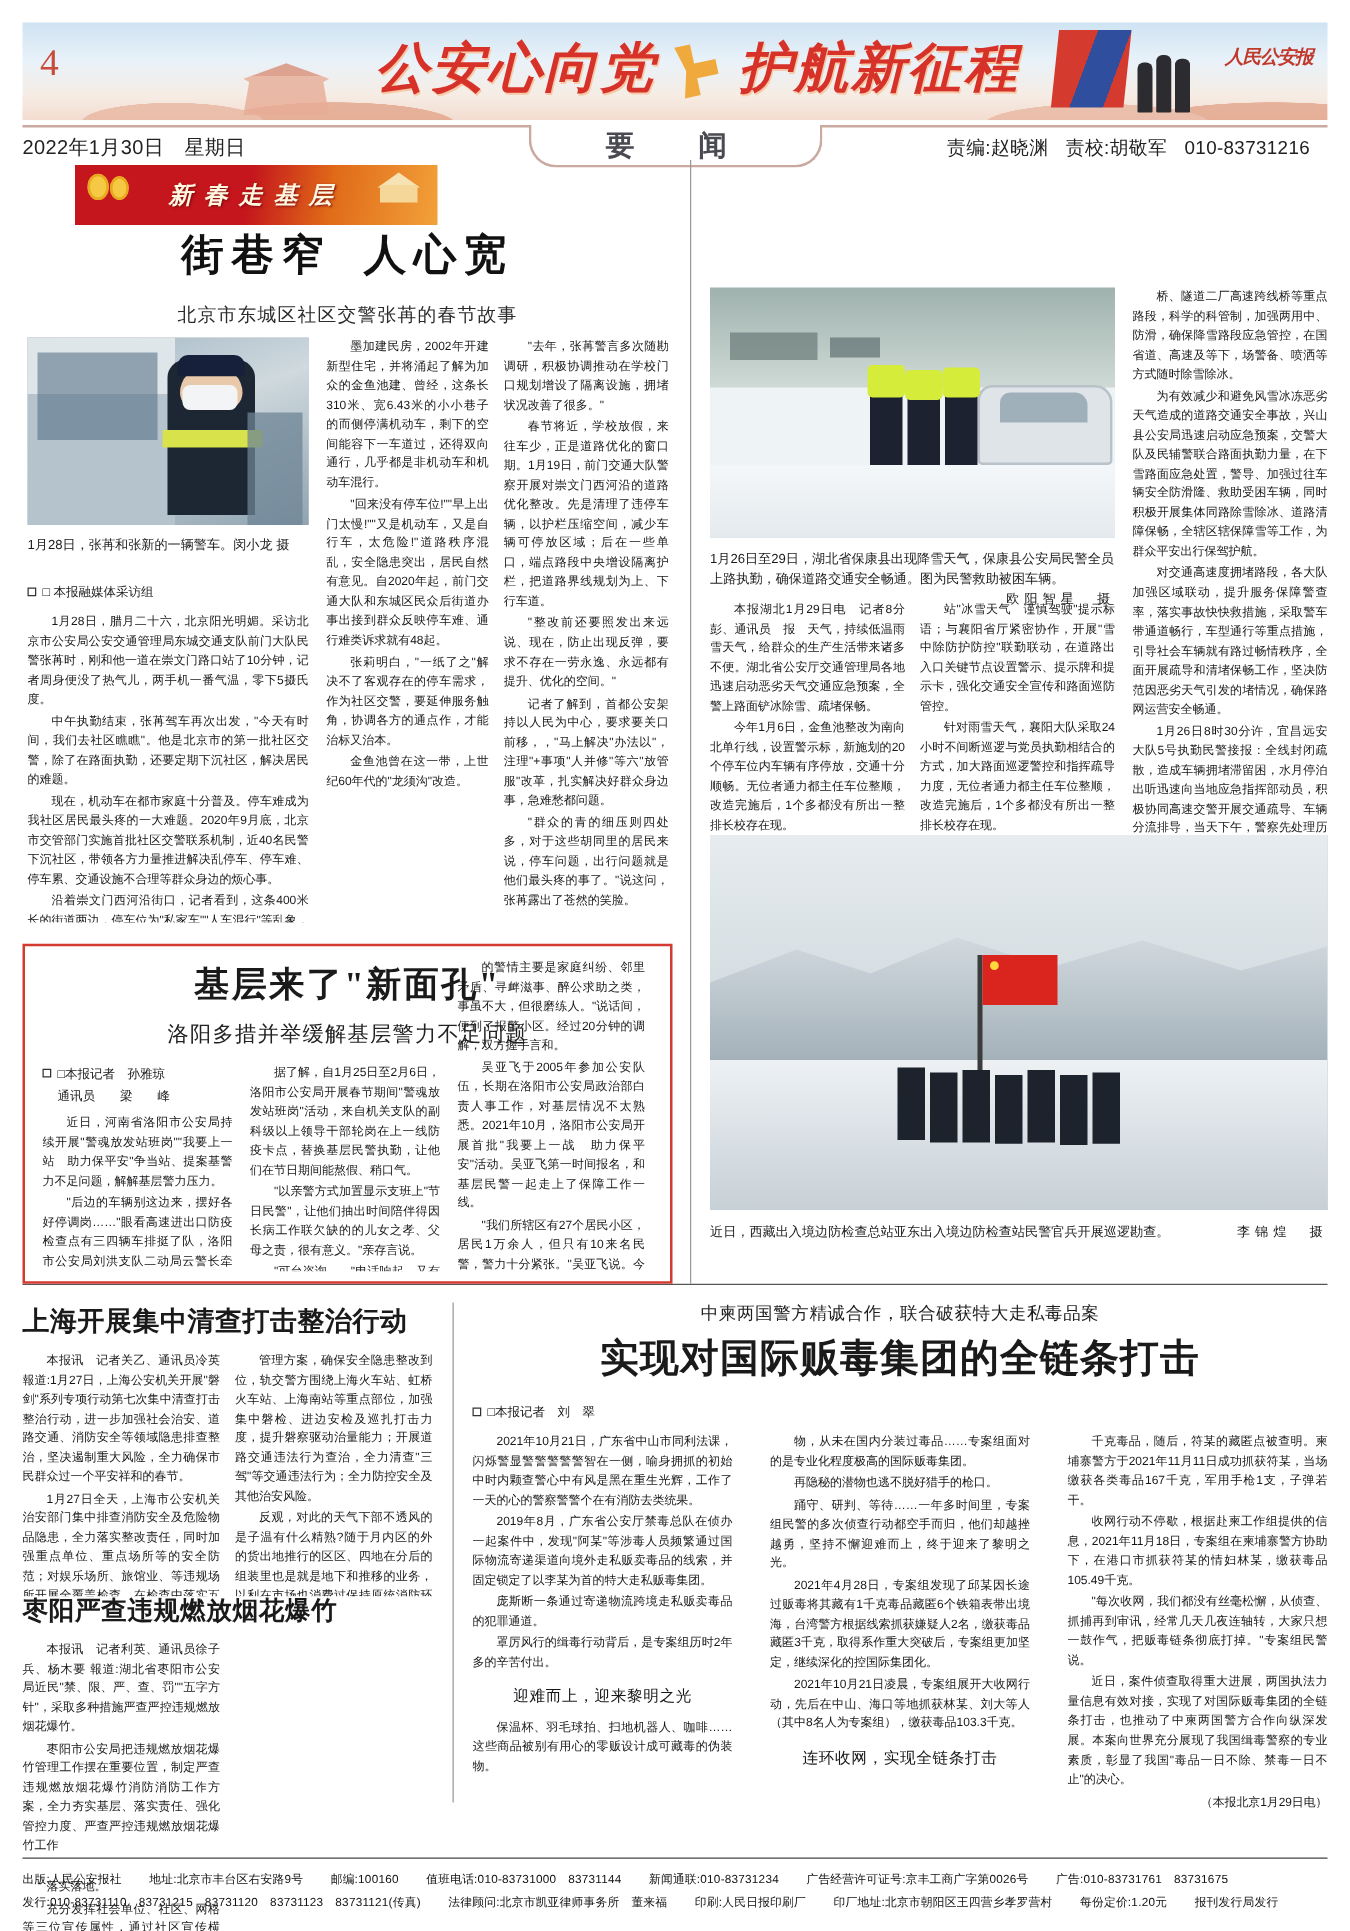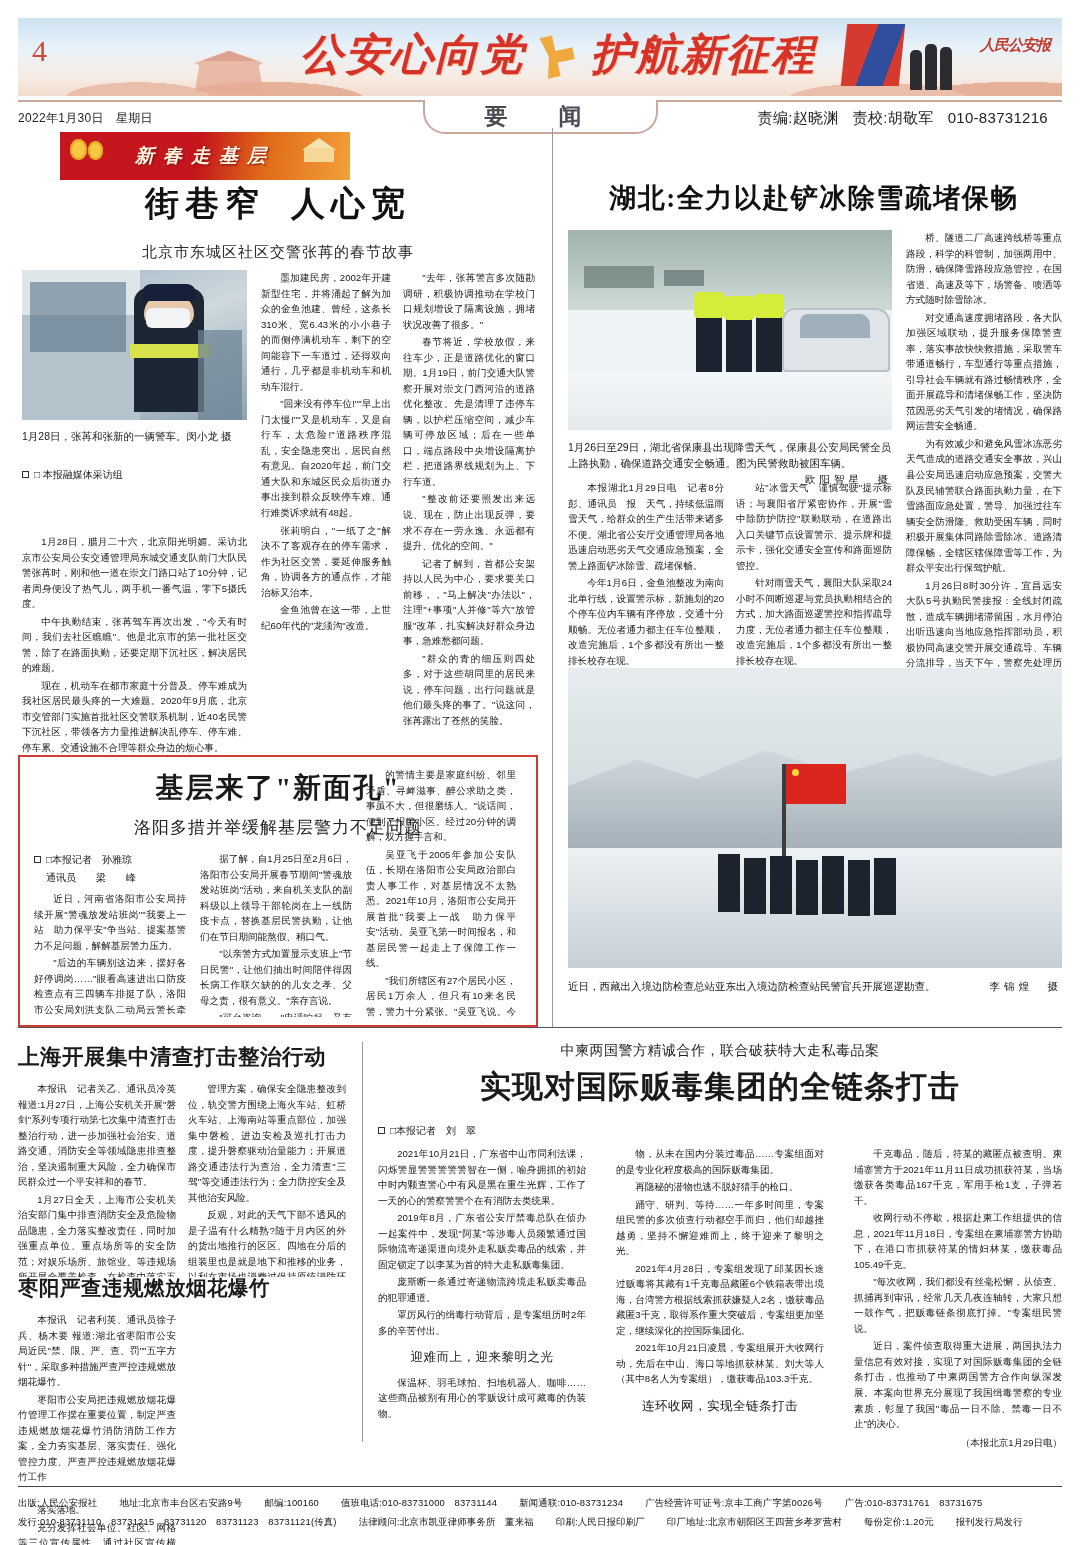--- a/index.html
+++ b/index.html
@@ -77,21 +77,21 @@
     font-weight:700; letter-spacing:-1px; font-style:italic;
   }
 
   
   .subbar {
     margin: 4px 18px 0 18px; height: 34px; position:relative;
     border-top: 2px solid #c9a9a0;
     display:flex; align-items:center;
   }
   .subbar .date {
-    font-size: 12px; color:#222; letter-spacing:.3px;
+    font-size: 16px; color:#222; letter-spacing:.3px;
   }
   .subbar .yaowen {
     position:absolute; left:0; right:0; top:-2px; text-align:center;
     pointer-events:none;
   }
   .subbar .yaowen span {
     display:inline-block;
     font-family:"Liberation Serif", serif;
     font-size: 23px; font-weight:700; color:#4a4a52; letter-spacing:14px;
     padding: 2px 60px 0 60px;
@@ -263,21 +263,21 @@
         <div style="position:absolute;left:124px;top:38px;width:44px;height:20px;background:#f2f4f6;border-radius:6px;"></div>
         <div style="position:absolute;left:108px;top:74px;width:80px;height:14px;background:#d8e24a;"></div>
         <div style="position:absolute;left:176px;top:60px;width:44px;height:90px;background:#6d8496;opacity:.75;"></div>
       </div>
       <div class="ph-caption" style="position:absolute;left:4px;top:296px;width:225px;">1月28日，张苒和张新的一辆警车。闵小龙 摄</div>
 
       <div class="byline" style="position:absolute;left:4px;top:338px;width:225px;">
         <span class="sq"></span><span>□ 本报融媒体采访组</span>
       </div>
 
-      <div class="col" style="position:absolute;left:4px;top:362px;width:225px;height:248px;overflow:hidden;margin-top:44px;">
+      <div class="col" style="position:absolute;left:4px;top:362px;width:225px;height:248px;overflow:hidden;">
         <p>1月28日，腊月二十六，北京阳光明媚。采访北京市公安局公安交通管理局东城交通支队前门大队民警张苒时，刚和他一道在崇文门路口站了10分钟，记者周身便没了热气儿，两手机一番气温，零下5摄氏度。</p>
         <p>中午执勤结束，张苒驾车再次出发，"今天有时间，我们去社区瞧瞧"。他是北京市的第一批社区交警，除了在路面执勤，还要定期下沉社区，解决居民的难题。</p>
         <p>现在，机动车在都市家庭十分普及。停车难成为我社区居民最头疼的一大难题。2020年9月底，北京市交管部门实施首批社区交警联系机制，近40名民警下沉社区，带领各方力量推进解决乱停车、停车难、停车累、交通设施不合理等群众身边的烦心事。</p>
         <p>沿着崇文门西河沿街口，记者看到，这条400米长的街道两边，停车位为"私家车""人车混行"等乱象，这条路在学校上学、放学期间常闹拥堵。</p>
       </div>
 
       <div class="col" style="position:absolute;left:243px;top:142px;width:130px;height:468px;overflow:hidden;">
         <p>墨加建民房，2002年开建新型住宅，并将涌起了解为加众的金鱼池建、曾经，这条长310米、宽6.43米的小小巷子的而侧停满机动车，剩下的空间能容下一车道过，还得双向通行，几乎都是非机动车和机动车混行。</p>
         <p>"回来没有停车位!""早上出门太慢!""又是机动车，又是自行车，太危险!"道路秩序混乱，安全隐患突出，居民自然有意见。自2020年起，前门交通大队和东城区民众后街道办事出接到群众反映停车难、通行难类诉求就有48起。</p>
         <p>张莉明白，"一纸了之"解决不了客观存在的停车需求，作为社区交警，要延伸服务触角，协调各方的通点作，才能治标又治本。</p>
@@ -314,21 +314,20 @@
       </div>
       <div class="col" style="position:absolute;left:346px;top:10px;width:150px;height:250px;overflow:hidden;">
         <p>的警情主要是家庭纠纷、邻里矛盾、寻衅滋事、醉公求助之类，事虽不大，但很磨练人。"说话间，便到了报警小区。经过20分钟的调解，双方握手言和。</p>
         <p>吴亚飞于2005年参加公安队伍，长期在洛阳市公安局政治部白责人事工作，对基层情况不太熟悉。2021年10月，洛阳市公安局开展首批"我要上一战　助力保平安"活动。吴亚飞第一时间报名，和基层民警一起走上了保障工作一线。</p>
         <p>"我们所辖区有27个居民小区，居民1万余人，但只有10来名民警，警力十分紧张。"吴亚飞说。今年1月24日，洛阳市公安局"第二批""我要上一战　助力保平安"活动启动，吴亚飞就选择继续在口岗派出所工作。</p>
       </div>
     </div>
 
     <div style="position:absolute;left:548px;top:0;right:0;bottom:0;">
 
-      <div class="hl-main h1b" style="position:absolute;left:0;width:496px;top:52px;">湖北:全力以赴铲冰除雪疏堵保畅</div>
 
       <div class="photo" style="position:absolute;left:2px;top:102px;width:324px;height:200px;">
         <div style="position:absolute;inset:0;background:linear-gradient(180deg,#dfe7ec 0 38%,#eef3f6 38% 100%);"></div>
         <div style="position:absolute;left:0;top:0;right:0;height:80px;background:linear-gradient(180deg,#9fb2ae 0%,#cfdad5 100%);"></div>
         <div style="position:absolute;left:16px;top:36px;width:70px;height:22px;background:#5a6d6a;opacity:.6;"></div>
         <div style="position:absolute;left:96px;top:40px;width:40px;height:16px;background:#46565a;opacity:.55;"></div>
         <div style="position:absolute;left:214px;top:78px;width:108px;height:64px;background:#dfe4e8;border-radius:12px 14px 4px 4px;box-shadow:inset 0 0 0 2px #b8c2c8;"></div>
         <div style="position:absolute;left:232px;top:84px;width:70px;height:24px;background:#9fb0bb;border-radius:8px 10px 0 0;"></div>
         <div style="position:absolute;left:128px;top:66px;width:26px;height:76px;background:#1d2230;"></div>
         <div style="position:absolute;left:126px;top:62px;width:30px;height:26px;background:#d5ec3a;border-radius:4px;"></div>
@@ -351,22 +350,22 @@
         <p>（采写：本报融媒体记者谢徐勇、徐玉凤、于岐，实习记者付一）</p>
       </div>
       <div class="col" style="position:absolute;left:170px;top:352px;width:156px;height:290px;overflow:hidden;">
         <p>站"冰雪天气　谨慎驾驶"提示标语；与襄阳省厅紧密协作，开展"雪中除防护防控"联勤联动，在道路出入口关键节点设置警示、提示牌和提示卡，强化交通安全宣传和路面巡防管控。</p>
         <p>针对雨雪天气，襄阳大队采取24小时不间断巡逻与党员执勤相结合的方式，加大路面巡逻警控和指挥疏导力度，无位者通力都主任车位整顺，改造完施后，1个多都没有所出一整排长校存在现。</p>
         <p>本报湖北1月29日电　记者8分　彭，通讯员报天气，持续低温雨雪天气，给群众的生产生活带来诸多不便。</p>
         <p>1月28日，湖北省襄阳市市交通大队积极与气象部门联系做好天气研判，落实恶劣天气交通安全管控措施，全力保障群众出行安全顺畅。</p>
       </div>
       <div class="col" style="position:absolute;left:340px;top:102px;width:156px;height:540px;overflow:hidden;">
         <p>桥、隧道二厂高速跨线桥等重点路段，科学的科管制，加强两用中、防滑，确保降雪路段应急管控，在国省道、高速及等下，场警备、喷洒等方式随时除雪除冰。</p>
+        <p>为有效减少和避免风雪冰冻恶劣天气造成的道路交通安全事故，兴山县公安局迅速启动应急预案，交警大队及民辅警联合路面执勤力量，在下雪路面应急处置，警导、加强过往车辆安全防滑隆、救助受困车辆，同时积极开展集体同路除雪除冰、道路清障保畅，全辖区辖保障雪等工作，为群众平安出行保驾护航。</p>
         <p>对交通高速度拥堵路段，各大队加强区域联动，提升服务保障警查率，落实事故快快救措施，采取警车带通道畅行，车型通行等重点措施，引导社会车辆就有路过畅情秩序，全面开展疏导和清堵保畅工作，坚决防范因恶劣天气引发的堵情况，确保路网运营安全畅通。</p>
-        <p>为有效减少和避免风雪冰冻恶劣天气造成的道路交通安全事故，兴山县公安局迅速启动应急预案，交警大队及民辅警联合路面执勤力量，在下雪路面应急处置，警导、加强过往车辆安全防滑隆、救助受困车辆，同时积极开展集体同路除雪除冰、道路清障保畅，全辖区辖保障雪等工作，为群众平安出行保驾护航。</p>
         <p>1月26日8时30分许，宜昌远安大队5号执勤民警接报：全线封闭疏散，造成车辆拥堵滞留困，水月停泊出听迅速向当地应急指挥部动员，积极协同高速交警开展交通疏导、车辆分流排导，当天下午，警察先处理历工会，主要着路、功清等应急的的预案，县道、上开车、面处、面部等方，经多方努力，当天15时许该高速路段已恢复正常通行。</p>
       </div>
 
       <div class="photo" style="position:absolute;left:2px;top:540px;width:494px;height:300px;">
         <div style="position:absolute;inset:0;background:linear-gradient(180deg,#e6ecef 0%,#cfd8dd 55%,#aab7bf 100%);"></div>
         <div style="position:absolute;left:0;top:70px;right:0;height:120px;background:linear-gradient(180deg,#d7dee3,#9fadb6);clip-path:polygon(0 40%,14% 18%,26% 34%,40% 10%,55% 30%,70% 12%,86% 32%,100% 16%,100% 100%,0 100%);"></div>
         <div style="position:absolute;left:0;bottom:0;right:0;height:120px;background:linear-gradient(180deg,#edf1f4,#c7d0d6);"></div>
         <div style="position:absolute;left:214px;top:96px;width:4px;height:104px;background:#3c3c3c;"></div>
         <div style="position:absolute;left:218px;top:96px;width:60px;height:40px;background:#d9251d;"></div>
         <div style="position:absolute;left:224px;top:101px;width:7px;height:7px;background:#ffd83d;border-radius:50%;"></div>

